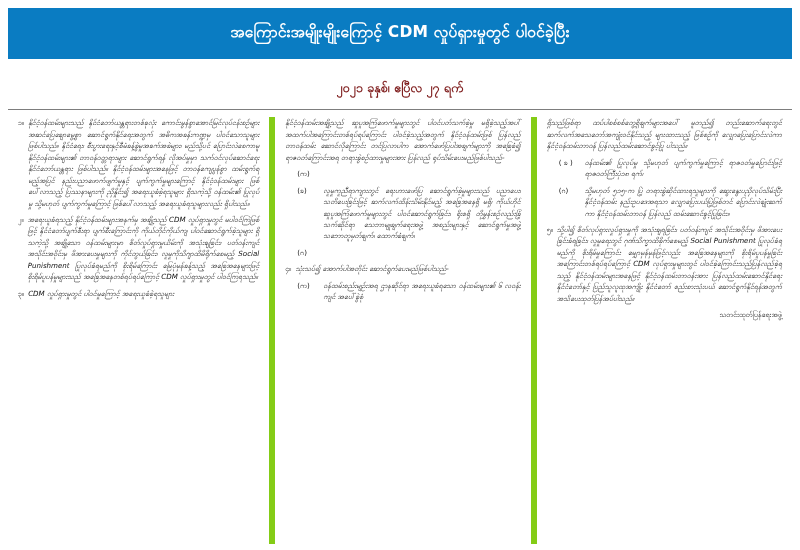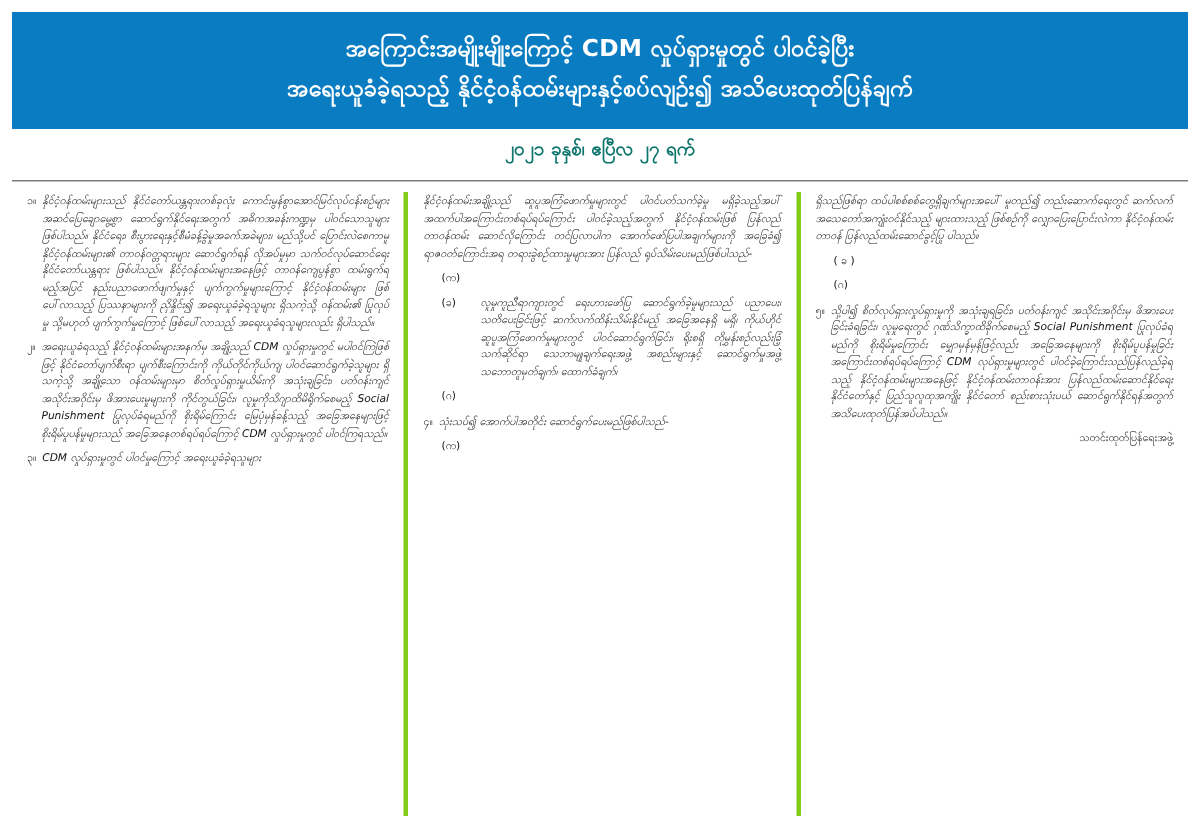--- a/index.html
+++ b/index.html
@@ -32,22 +32,22 @@
   .header-line {
     font-size: 15.5px;
     line-height: 1.75;
     font-weight: bold;
     letter-spacing: 0.2px;
   }
   .subheader {
     text-align: center;
     font-size: 12.5px;
     font-weight: bold;
-    padding: 5px 0 11px 0;
-    color: #0f766e;
+    padding: 21px 0 11px 0;
+    color: #7f1d1d;
   }
   .rule {
     border: none;
     border-top: 1px solid #7d7d7d;
     margin: 0 0 7px 0;
   }
   .columns {
     display: flex;
     flex: 1 1 auto;
     gap: 0px;
@@ -57,21 +57,21 @@
     flex: 1 1 33.33%;
     box-sizing: border-box;
     padding: 0 10px;
     font-size: 7.1px;
     line-height: 1.62;
     color: #111111;
     text-align: justify;
     overflow: hidden;
   }
   .col + .col {
-    border-left: 3px solid #84cc16;
+    border-left: 6px solid #84cc16;
   }
   .para {
     display: flex;
     margin-bottom: 5px;
   }
   .marker {
     flex: 0 0 auto;
     padding-right: 4px;
     white-space: nowrap;
   }
@@ -93,21 +93,20 @@
     white-space: nowrap;
   }
 </style>
 </head>
 <body>
 
 <div class="page">
 
   <div class="header-banner">
     <div class="header-line">အကြောင်းအမျိုးမျိုးကြောင့် CDM လှုပ်ရှားမှုတွင် ပါဝင်ခဲ့ပြီး</div>
-    <div class="header-line">အရေးယူခံခဲ့ရသည့် နိုင်ငံ့ဝန်ထမ်းများနှင့်စပ်လျဉ်း၍ အသိပေးထုတ်ပြန်ချက်</div>
   </div>
 
   <div class="subheader">၂၀၂၁ ခုနှစ်၊ ဧပြီလ ၂၇ ရက်</div>
 
   <hr class="rule">
 
   <div class="columns">
 
     <div class="col">
       <div class="para">
@@ -137,32 +136,35 @@
       </div>
       <div class="para indent">
         <div class="marker wide">(ဂ)</div>
       </div>
       <div class="para">
         <div class="marker">၄။</div>
         <div class="ptext">သုံးသပ်၍ အောက်ပါအတိုင်း ဆောင်ရွက်ပေးမည်ဖြစ်ပါသည်-</div>
       </div>
       <div class="para indent">
         <div class="marker wide">(က)</div>
+        <div class="ptext">ဝန်ထမ်းစည်းမျဉ်းအရ ဌာနဆိုင်ရာ အရေးယူခံရသော ဝန်ထမ်းများ၏ ၆ လဝန်းကျင် အပေါ်ခွဲစုံ</div>
       </div>
     </div>
 
     <div class="col">
       <div class="para">
         <div class="ptext">ရှိသည်ဖြစ်ရာ ထပ်ပါစစ်စစ်တွေ့ရှိချက်များအပေါ် မူတည်၍ တည်းဆောက်ရေးတွင် ဆက်လက်အသေတော်အကျုံးဝင်နိုင်သည့် များထားသည့် ဖြစ်စဉ်ကို လျှောပြေးပြောင်းလဲကာ နိုင်ငံ့ဝန်ထမ်းတာဝန် ပြန်လည်ထမ်းဆောင်ခွင့်ပြု ပါသည်။</div>
       </div>
       <div class="para indent">
         <div class="marker wide">( ခ )</div>
+        <div class="ptext">ဝန်ထမ်း၏ ပြုလုပ်မှု သို့မဟုတ် ပျက်ကွက်မှုကြောင့် ရာဇဝတ်မှုပြောင်းဖြင့် ရာဇဝတ်ကြီးပုံ၁၈ ရက်၊</div>
       </div>
       <div class="para indent">
         <div class="marker wide">(ဂ)</div>
+        <div class="ptext">သို့မဟုတ် ၅၁၅-က ပြဲ့ တရားခွဲဆိုင်ထားရသူများကို ဆွေးနွေးပညှိလုပ်သိမ်းပြီး နိုင်ငံ့ဝန်ထမ်း နည်းဥပဒေအရသာ လျှောပြေးပယ်ပြဲ့ဖြစ်တင် ပြောင်းလဲချုံးဆက်ကာ နိုင်ငံ့ဝန်ထမ်းတာဝန် ပြန်လည် ထမ်းဆောင်ခွင့်ပြုခြင်း။</div>
       </div>
       <div class="para">
         <div class="marker">၅။</div>
         <div class="ptext">သို့ပါ၍ စိတ်လုပ်ရှားလှုပ်ရှားမှုကို အသုံးချရခြင်း၊ ပတ်ဝန်းကျင် အသိုင်းအဝိုင်းမှ ဖိအားပေးခြင်းခံရခြင်း၊ လူမှုရေးတွင် ဂုဏ်သိက္ခာထိခိုက်စေမည့် Social Punishment ပြုလုပ်ခံရမည်ကို စိုးရိမ်မှုကြောင်း မျှောမှန်မှန်ဖြင့်လည်း အခြေအနေများကို စိုးရိမ်ပူပန်မှုခြင်း အကြောင်းတစ်ရပ်ရပ်ကြောင့် CDM လုပ်ရှားမှုများတွင် ပါဝင်ခဲ့ကြောင်းသည်ပြန်လည်ခဲ့ရသည့် နိုင်ငံ့ဝန်ထမ်းများအနေဖြင့် နိုင်ငံ့ဝန်ထမ်းတာဝန်းအား ပြန်လည်ထမ်းဆောင်နိုင်ရေး နိုင်ငံတော်နှင့် ပြည်သူလူထုအကျိုး နိုင်ငံတော် စည်းစားသုံးပယ် ဆောင်ရွက်နိုင်ရန်အတွက် အသိပေးထုတ်ပြန်အပ်ပါသည်။</div>
       </div>
       <div class="signoff">
         <div>သတင်းထုတ်ပြန်ရေးအဖွဲ့</div>
       </div>
     </div>
 

